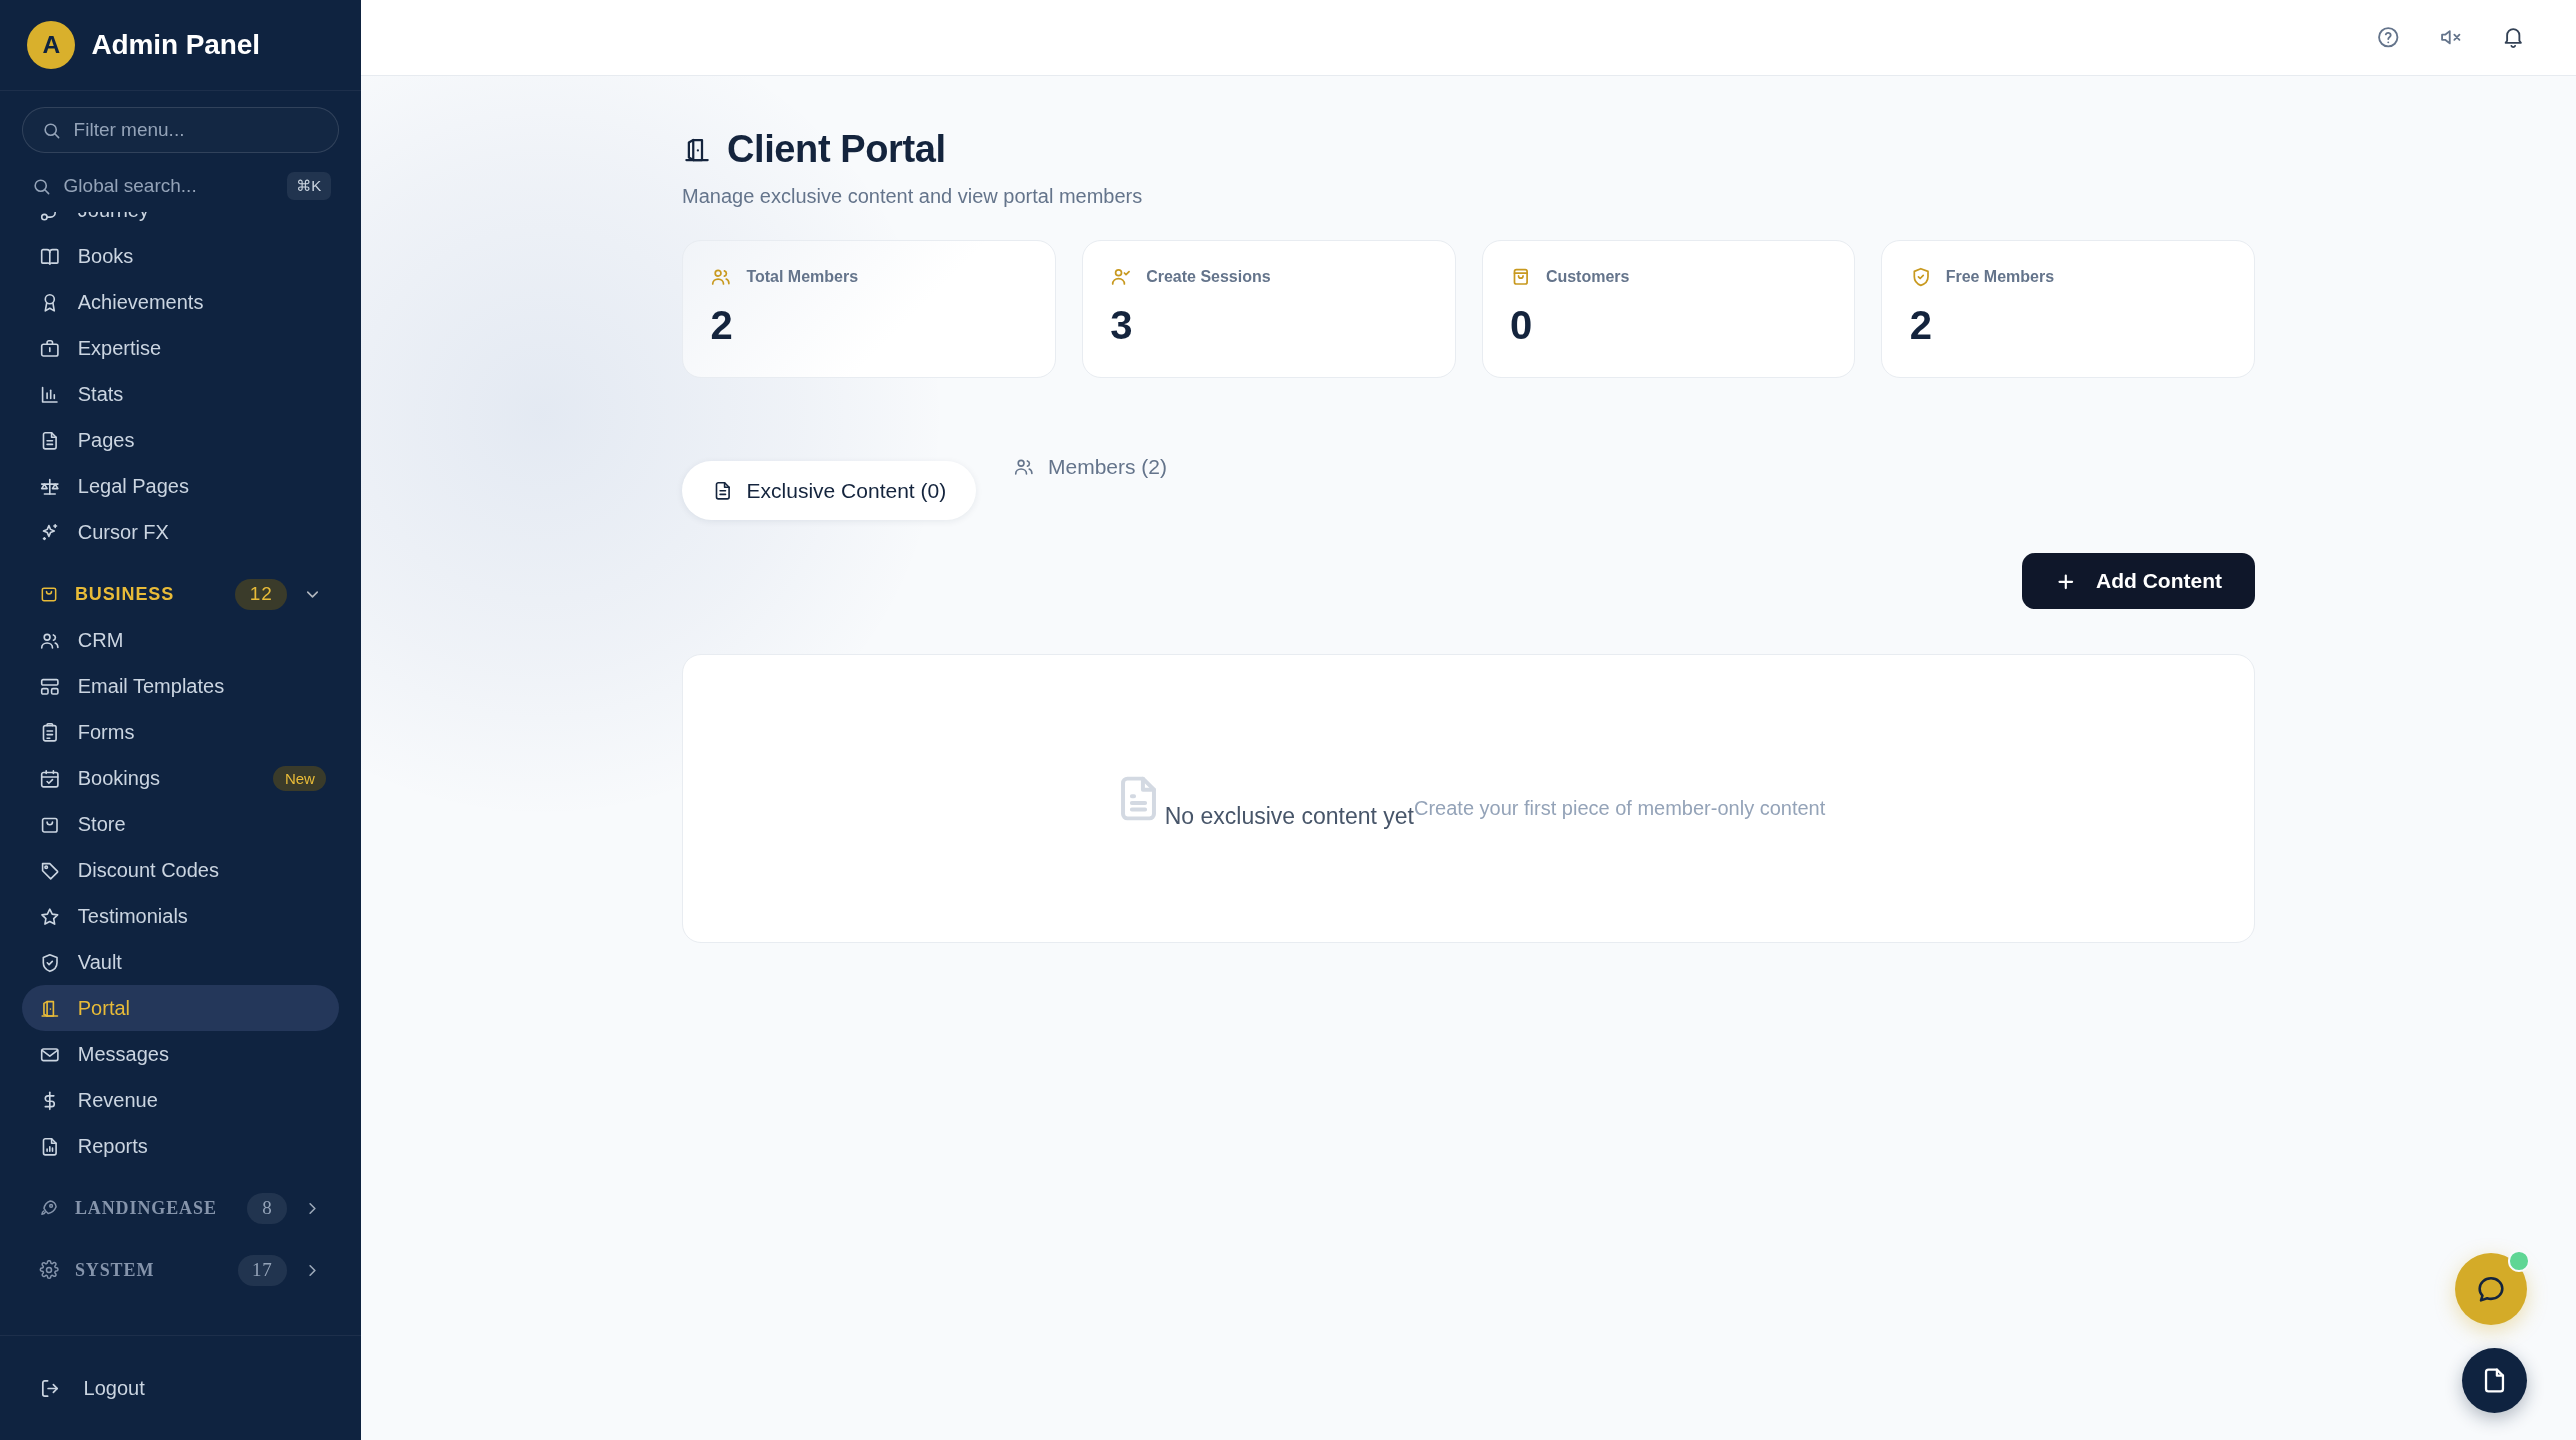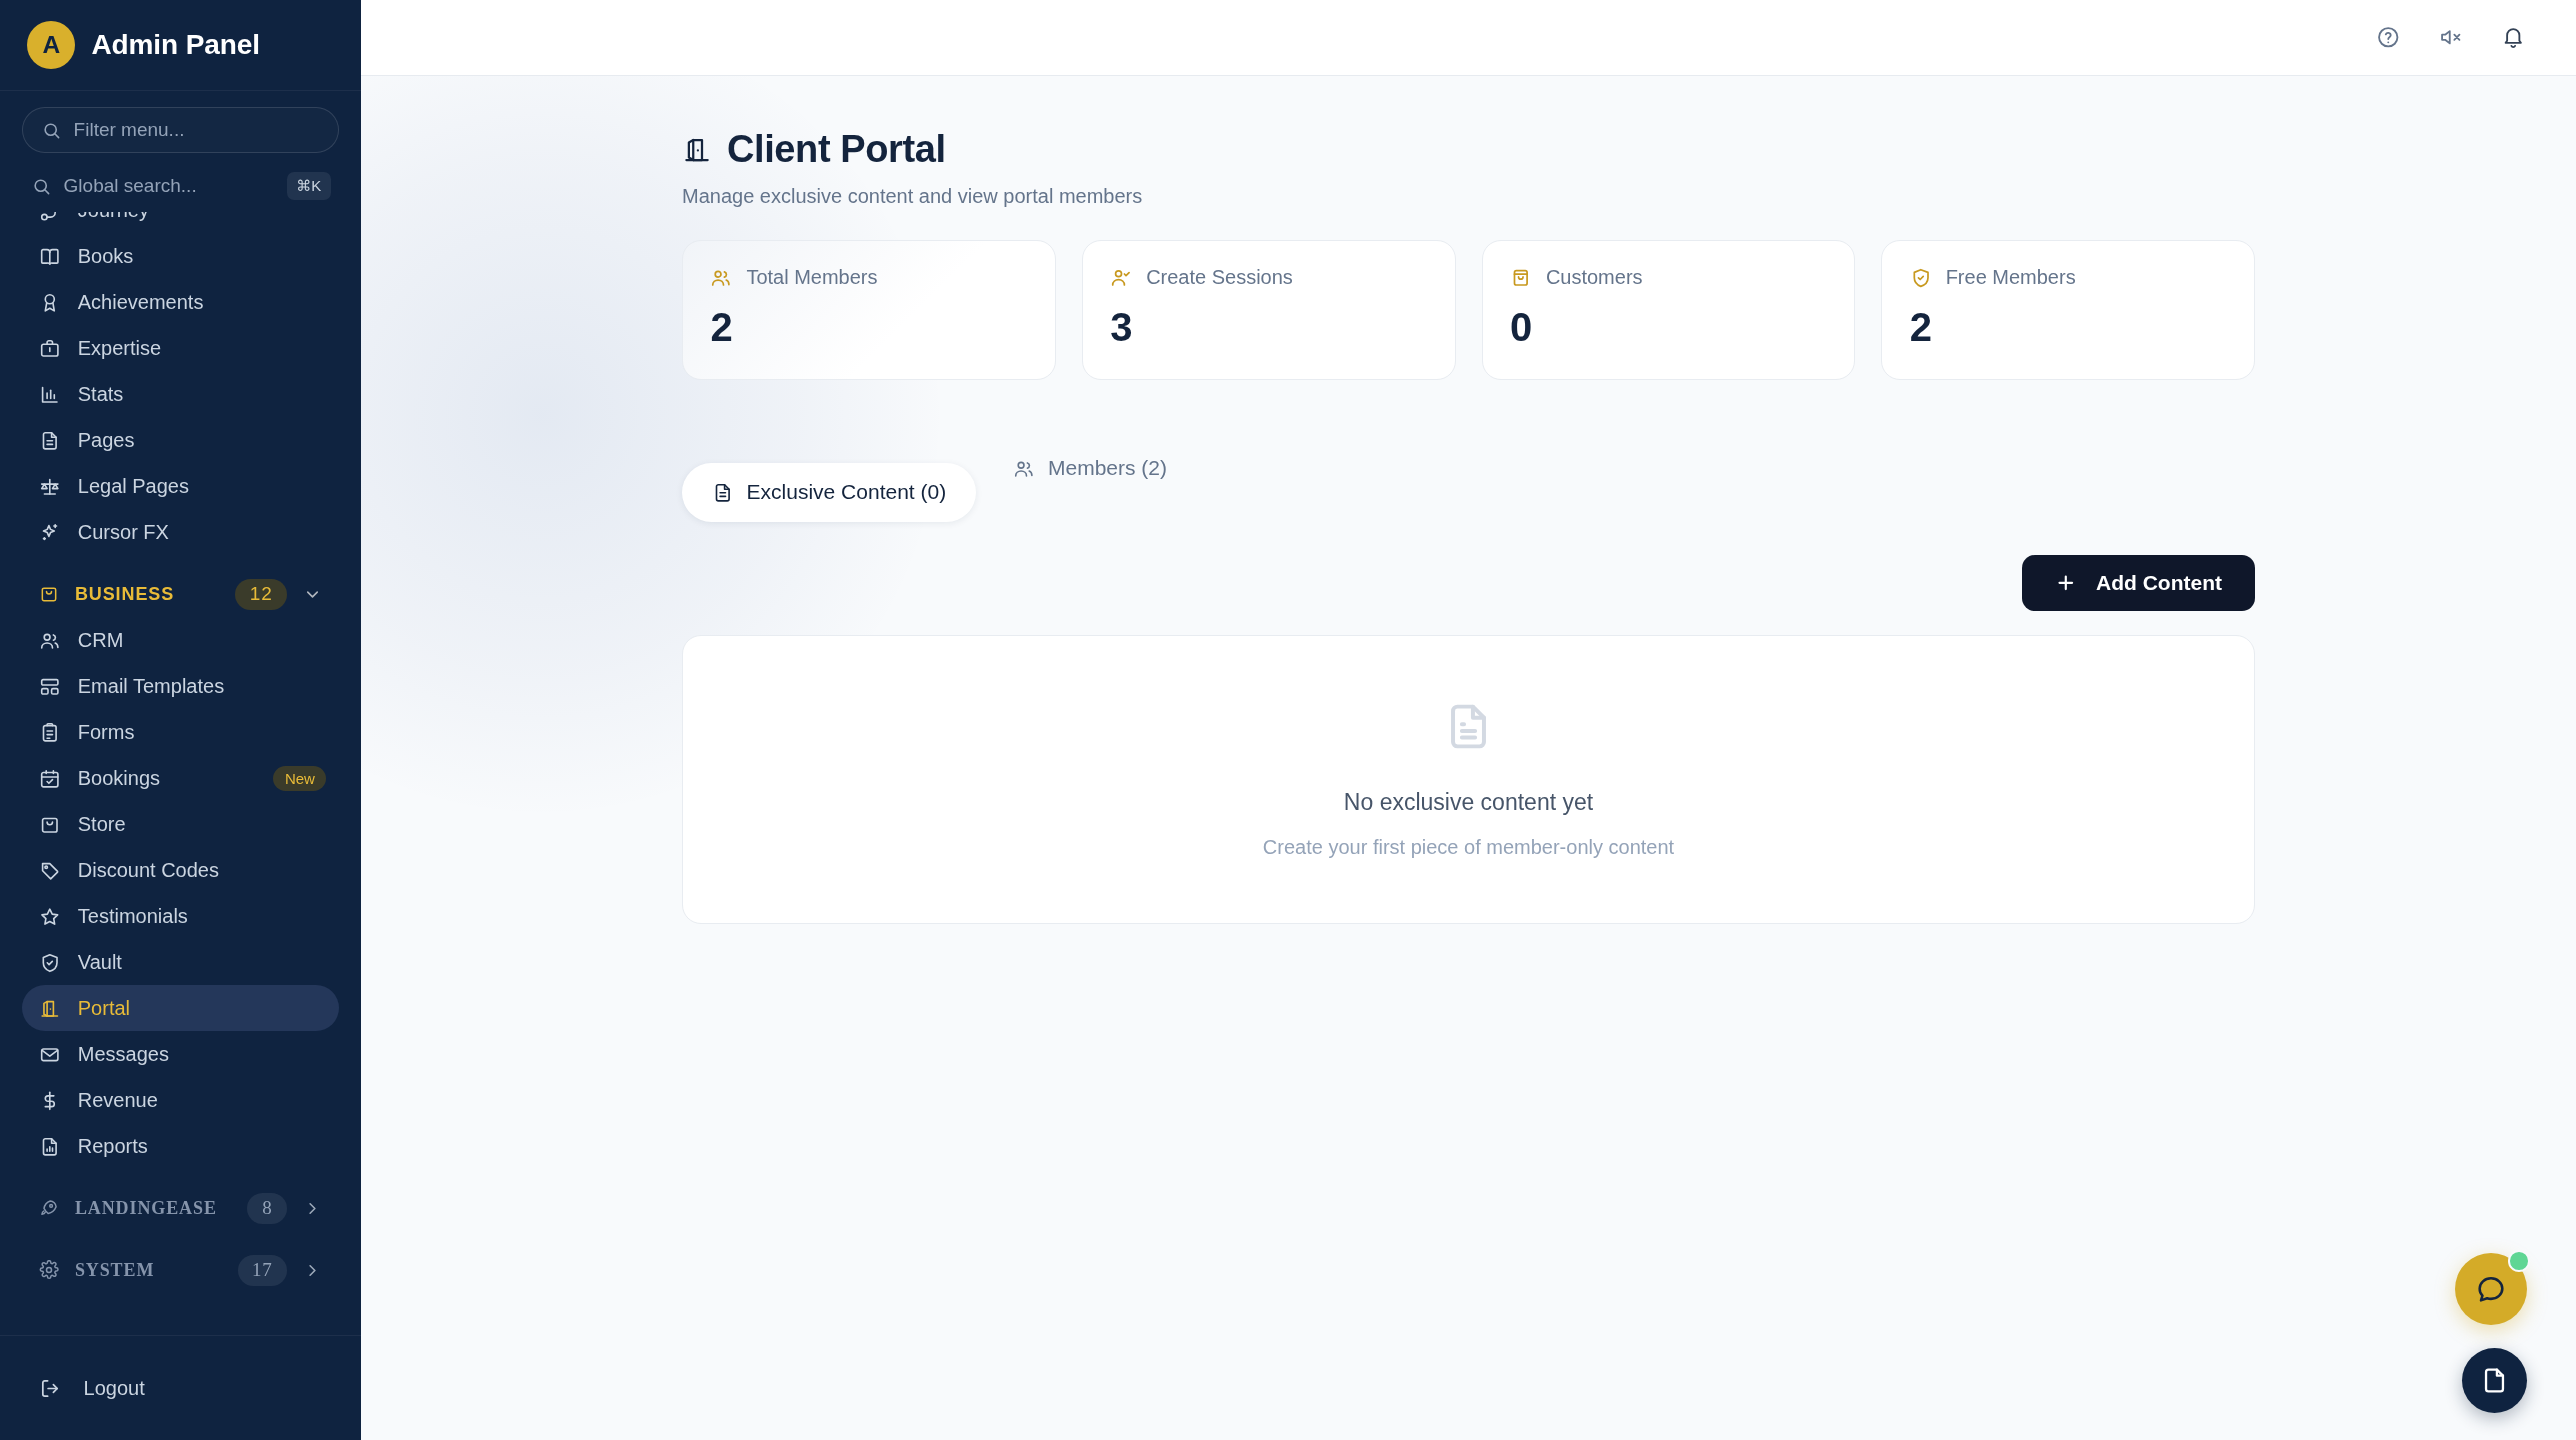--- a/index.html
+++ b/index.html
@@ -135,45 +135,45 @@
 
   .stats { display: flex; gap: 26px; margin-top: 32px; }
   .stat-card {
     flex: 1 1 0; background: #ffffff;
     border: 0.7px solid #e8ecf1; border-radius: 19px;
     padding: 24.5px 27.4px 29px 27.4px;
     min-height: 133px;
   }
   .stat-card.ghost { background: linear-gradient(135deg, #f1f4f8 0%, #ffffff 60%); }
   .stat-head { display: flex; align-items: center; gap: 14.4px; }
-  .stat-label { font-size: 20px; color: #64748b; }
+  .stat-label { font-size: 16px; color: #64748b; font-weight: bold; }
   .stat-value { margin-top: 16px; font-size: 40px; font-weight: bold; color: #14243d; }
 
   .tabs { display: flex; align-items: center; gap: 7.2px; margin-top: 35px;
           background: transparent; }
   .tab {
     display: flex; align-items: center; gap: 13px;
     height: 59px; padding: 0 30px; border-radius: 30px;
     font-size: 21px; color: #64748b; background: transparent;
   }
   .tab.active { background: #ffffff; color: #14243d; box-shadow: 0 1.4px 7.2px rgba(15,35,64,0.08); margin-top: 48px; }
 
   .action-row { display: flex; justify-content: flex-end; margin-top: 33px; }
   .btn-primary {
     display: flex; align-items: center; gap: 19px;
     height: 56px; padding: 0 33px; border-radius: 13px;
     background: #0f172a; color: #ffffff; font-size: 21px; font-weight: bold;
     border: none;
   }
 
   .empty-card {
-    margin-top: 24px; background: #ffffff;
+    margin-top: 45px; background: #ffffff;
     border: 0.7px solid #e8ecf1; border-radius: 19px;
     min-height: 289px;
-    display: flex; flex-direction: column; align-items: center; justify-content: center;
+    display: flex; align-items: center; justify-content: center;
     padding: 51px 0;
   }
   .empty-title { margin-top: 36px; font-size: 23px; color: #475569; }
   .empty-sub { margin-top: 20px; font-size: 20px; color: #94a3b8; }
 
   
   .fab-chat {
     position: absolute; right: 49px; bottom: 115px;
     width: 72px; height: 72px; border-radius: 50%;
     background: #d4ab28; display: flex; align-items: center; justify-content: center;

